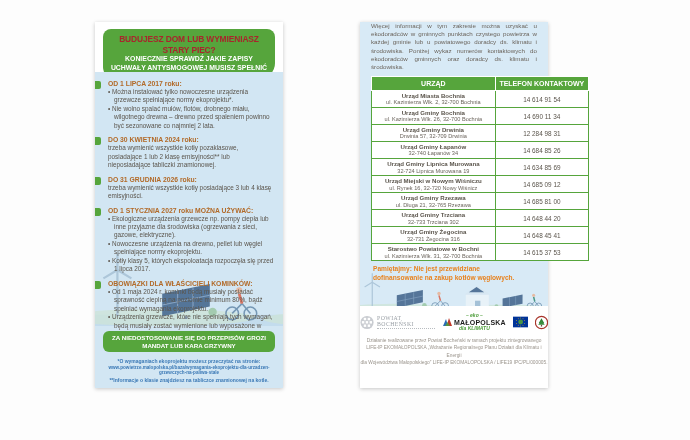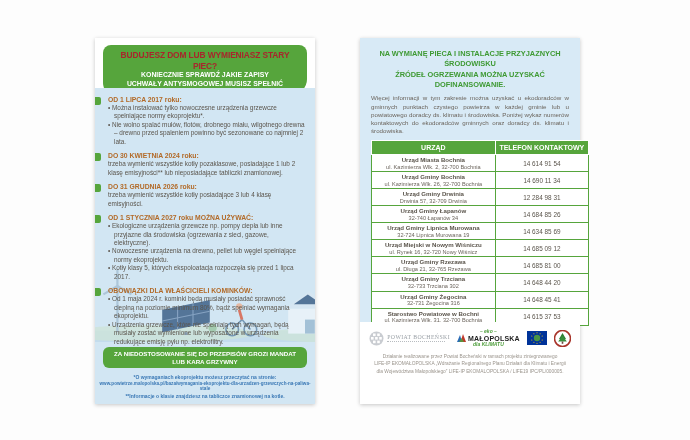--- a/index.html
+++ b/index.html
@@ -1,20 +1,20 @@
 <!DOCTYPE html>
 <html><head>
 <meta charset="utf-8">
 <style>
   html,body{margin:0;padding:0;background:#ffffff;}
   *{box-sizing:border-box;}
   body{font-family:"Liberation Sans", sans-serif;}
   .canvas{position:relative;width:690px;height:440px;background:#fdfdfd;overflow:hidden;}
 
-  .flyer{position:absolute;top:38px;width:220px;height:366px;box-shadow:0 1px 4px rgba(0,0,0,.22);}
+  .flyer{position:absolute;top:22px;width:188px;height:366px;box-shadow:0 1px 4px rgba(0,0,0,.22);}
   .flyer-left{left:95px;background:#ffffff;}
   .flyer-right{left:360px;background:#d8eaf6;}
 
   
   .lbanner{margin:7px 8px 0 8px;background:#56a53c;border-radius:8px 8px 16px 12px;
            padding:5px 6px 6px;text-align:center;}
   .lbanner .t1{color:#a8262c;font-weight:bold;font-size:8.4px;letter-spacing:-.1px;line-height:1.25;}
   .lbanner .t2{color:#ffffff;font-weight:bold;font-size:6.9px;line-height:1.3;}
   .lcontent{position:absolute;left:0;right:0;top:50px;bottom:0;background:#d2e6f3;
             padding:8px 9px 0 13px;overflow:hidden;}
@@ -179,24 +179,20 @@
 
       <div class="fns">
         <div class="fn1">*O wymaganiach ekoprojektu możesz przeczytać na stronie:</div>
         <div class="fn2">www.powietrze.malopolska.pl/baza/wymagania-ekoprojektu-dla-urzadzen-grzewczych-na-paliwa-stale</div>
         <div class="fn3">**Informacje o klasie znajdziesz na tabliczce znamionowej na kotle.</div>
       </div>
     </div>
   </div>
 
   <div class="flyer flyer-right">
-    <div class="rtitle">
-      <div>NA WYMIANĘ PIECA I INSTALACJE PRZYJAZNYCH ŚRODOWISKU</div>
-      <div>ŹRÓDEŁ OGRZEWANIA MOŻNA UZYSKAĆ DOFINANSOWANIE.</div>
-    </div>
 
     <div class="rintro">Więcej informacji w tym zakresie można uzyskać u ekodoradców w gminnych punktach czystego powietrza w każdej gminie lub u powiatowego doradcy ds. klimatu i środowiska. Poniżej wykaz numerów kontaktowych do ekodoradców gminnych oraz doradcy ds. klimatu i środowiska.</div>
 
     <table class="rtable">
       <thead>
         <tr>
           <th class="col-office">URZĄD</th>
           <th>TELEFON KONTAKTOWY</th>
         </tr>
       </thead>

